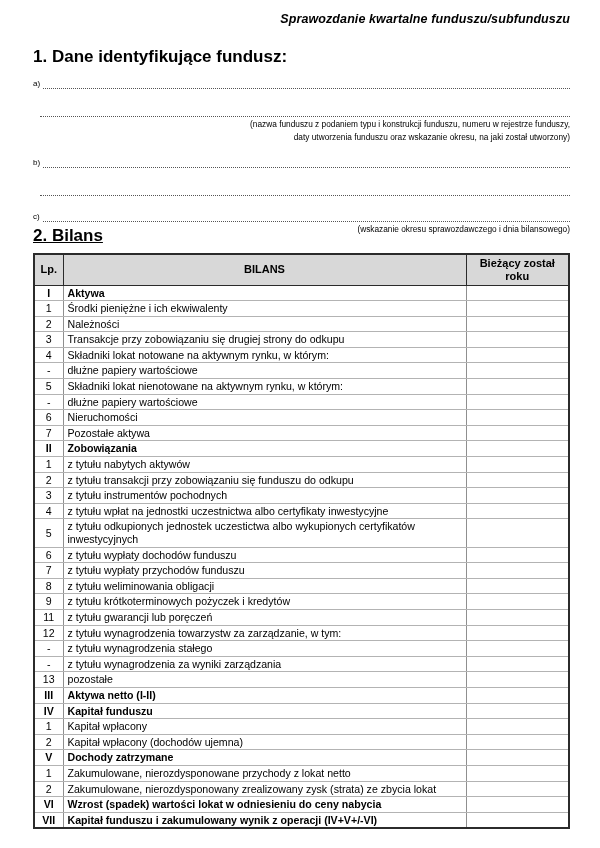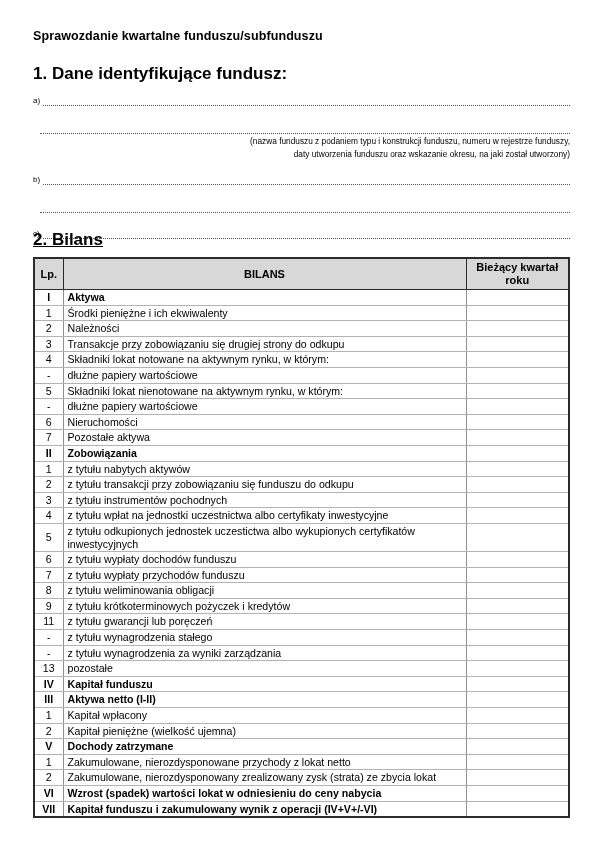--- a/index.html
+++ b/index.html
@@ -7,24 +7,25 @@
   body {
     width: 600px; height: 848px;
     background: #ffffff;
     font-family: "Liberation Sans", sans-serif;
     color: #000;
     overflow: hidden;
   }
   .page { padding: 0 30px 0 33px; }
 
   .doc-title {
-    margin: 0; padding-top: 29px;
-    text-align: left;
+    margin: 0; padding-top: 12px;
+    text-align: right;
     font-size: 12.5px; font-weight: bold;
     letter-spacing: 0.1px;
+    font-style: italic;
   }
   .sec-heading {
     font-size: 17px; font-weight: bold;
     margin-top: 21px;
   }
 
   
   .field-line {
     display: flex; align-items: flex-end;
     height: 13px;
@@ -105,29 +106,30 @@
     <span class="dots"></span>
   </div>
   <div class="field-line mt-x cont-line">
     <span class="dots"></span>
   </div>
 
   <div class="field-line mt-c">
     <span class="field-label">c)</span>
     <span class="dots"></span>
   </div>
+  <div class="caption">(wskazanie okresu sprawozdawczego i dnia bilansowego)</div>
 
   <div class="sec-heading bilans-heading">2. Bilans</div>
 
   <table class="bilans">
     <thead>
       <tr>
         <th class="col-lp">Lp.</th>
         <th class="col-name">BILANS</th>
-        <th class="col-val">Bieżący kwartał roku</th>
+        <th class="col-val">Bieżący został roku</th>
       </tr>
     </thead>
     <tbody id="bilans-body">
         <tr class="bold">
           <td class="lp">I</td>
           <td class="name">Aktywa</td>
           <td class="val"></td>
         </tr>
         <tr>
           <td class="lp">1</td>
@@ -223,52 +225,57 @@
           <td class="lp">9</td>
           <td class="name">z tytułu krótkoterminowych pożyczek i kredytów</td>
           <td class="val"></td>
         </tr>
         <tr>
           <td class="lp">11</td>
           <td class="name">z tytułu gwarancji lub poręczeń</td>
           <td class="val"></td>
         </tr>
         <tr>
+          <td class="lp">12</td>
+          <td class="name">z tytułu wynagrodzenia towarzystw za zarządzanie, w tym:</td>
+          <td class="val"></td>
+        </tr>
+        <tr>
           <td class="lp">-</td>
           <td class="name">z tytułu wynagrodzenia stałego</td>
           <td class="val"></td>
         </tr>
         <tr>
           <td class="lp">-</td>
           <td class="name">z tytułu wynagrodzenia za wyniki zarządzania</td>
           <td class="val"></td>
         </tr>
         <tr>
           <td class="lp">13</td>
           <td class="name">pozostałe</td>
           <td class="val"></td>
         </tr>
         <tr class="bold">
+          <td class="lp">III</td>
+          <td class="name">Aktywa netto (I-II)</td>
+          <td class="val"></td>
+        </tr>
+        <tr class="bold">
           <td class="lp">IV</td>
           <td class="name">Kapitał funduszu</td>
           <td class="val"></td>
         </tr>
-        <tr class="bold">
-          <td class="lp">III</td>
-          <td class="name">Aktywa netto (I-II)</td>
-          <td class="val"></td>
-        </tr>
         <tr>
           <td class="lp">1</td>
           <td class="name">Kapitał wpłacony</td>
           <td class="val"></td>
         </tr>
         <tr>
           <td class="lp">2</td>
-          <td class="name">Kapitał pieniężne (wielkość ujemna)</td>
+          <td class="name">Kapitał wpłacony (dochodów ujemna)</td>
           <td class="val"></td>
         </tr>
         <tr class="bold">
           <td class="lp">V</td>
           <td class="name">Dochody zatrzymane</td>
           <td class="val"></td>
         </tr>
         <tr>
           <td class="lp">1</td>
           <td class="name">Zakumulowane, nierozdysponowane przychody z lokat netto</td>

